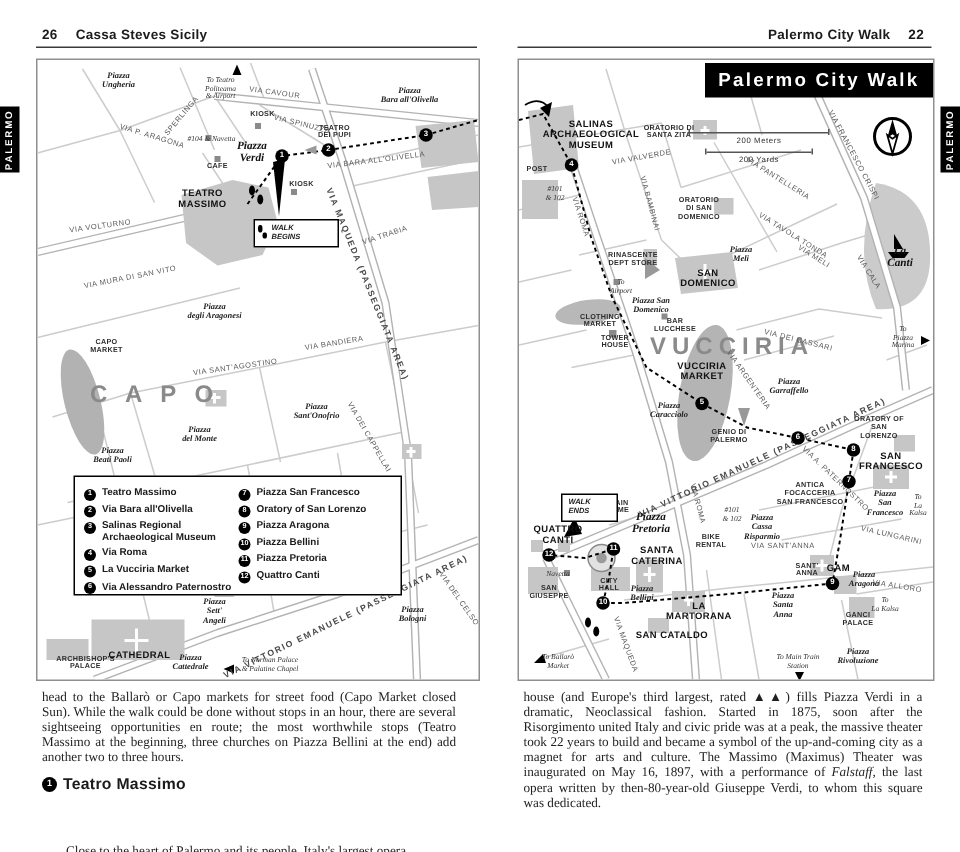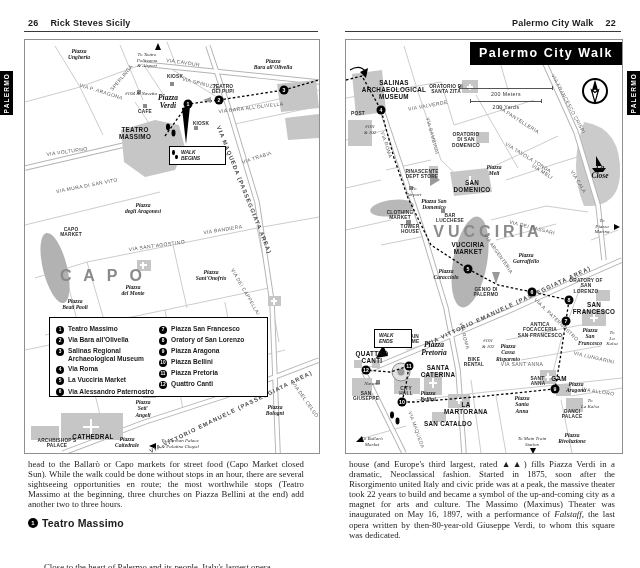--- a/index.html
+++ b/index.html
@@ -53,21 +53,21 @@
   .section-heading{position:absolute;left:28px;top:517px;display:flex;align-items:center;gap:4px;}
   .section-heading .hnum{width:10px;height:10px;background:#000;border-radius:50%;color:#fff;font-size:6px;
                          font-weight:bold;display:flex;align-items:center;justify-content:center;}
   .section-heading .htxt{font-size:10.5px;font-weight:bold;letter-spacing:.2px;}
   .section-lead{position:absolute;left:28px;top:562px;width:276px;font-family:"Liberation Serif",serif;
                 font-size:8.8px;line-height:10.1px;text-align:justify;color:#1f1f1f;margin-left:16px;}
 </style>
 </head>
 <body>
 
-<div class="hdr" style="left:28px;"><span>26</span><span class="pgnum"></span><span>Rick Steves Sicily</span></div>
+<div class="hdr" style="left:28px;"><span>26</span><span class="pgnum"></span><span>Cassa Steves Sicily</span></div>
 <div class="hrule" style="left:24px;width:294px;"></div>
 <div class="tab" style="left:0;top:71px;">
     <span>PALERMO</span>
   </div>
 
 <div class="map" id="map-left">
   <svg class="base" width="294" height="413" viewBox="0 0 294 413">
 
     <g stroke="#cccccc" stroke-width="1" fill="none">
       <path d="M0,62 L55,47 L118,24"></path>
@@ -226,21 +226,21 @@
     <div class="map-label st" style="left: 42px; top: 112px; transform: translate(-50%, -50%) rotate(-8deg);">VIA VOLTURNO</div>
     <div class="map-label st" style="left: 62px; top: 146px; transform: translate(-50%, -50%) rotate(-11deg);">VIA MURA DI SAN VITO</div>
     <div class="map-label st2" style="left: 219px; top: 150px; transform: translate(-50%, -50%) rotate(68deg);">VIA MAQUEDA (PASSEGGIATA AREA)</div>
     <div class="map-label st" style="left: 232px; top: 118px; transform: translate(-50%, -50%) rotate(-18deg);">VIA TRABIA</div>
     <div class="map-label pz" style="left: 118px; top: 168px; transform: translate(-50%, -50%);">Piazza
 degli Aragonesi</div>
     <div class="map-label st" style="left: 132px; top: 206px; transform: translate(-50%, -50%) rotate(-8deg);">VIA SANT'AGOSTINO</div>
     <div class="map-label st" style="left: 198px; top: 190px; transform: translate(-50%, -50%) rotate(-9deg);">VIA BANDIERA</div>
     <div class="map-label sightsm" style="left: 46px; top: 192px; transform: translate(-50%, -50%);">CAPO
 MARKET</div>
-    <div class="map-label area" style="left: 78px; top: 236px; transform: translate(-50%, -50%); text-align: right;">C A P O</div>
+    <div class="map-label area" style="left: 78px; top: 224px; transform: translate(-50%, -50%); text-align: right;">C A P O</div>
     <div class="map-label pz" style="left: 108px; top: 250px; transform: translate(-50%, -50%);">Piazza
 del Monte</div>
     <div class="map-label pz" style="left: 186px; top: 235px; transform: translate(-50%, -50%);">Piazza
 Sant'Onofrio</div>
     <div class="map-label pz" style="left: 50px; top: 264px; transform: translate(-50%, -50%);">Piazza
 Beati Paoli</div>
     <div class="map-label st" style="left: 220px; top: 252px; transform: translate(-50%, -50%) rotate(60deg);">VIA DEI CAPPELLAI</div>
     <div class="map-label st" style="left: 280px; top: 360px; transform: translate(-50%, -50%) rotate(55deg);">VIA DEL CELSO</div>
     <div class="map-label pz" style="left: 118px; top: 368px; transform: translate(-50%, -50%);">Piazza
 Sett'
@@ -425,21 +425,21 @@
 DOMENICO</div>
     <div class="map-label sightsm" style="left: 76px; top: 134px; transform: translate(-50%, -50%);">RINASCENTE
 DEPT STORE</div>
     <div class="map-label to" style="left: 68px; top: 152px; transform: translate(-50%, -50%);">To
 Airport</div>
     <div class="map-label pz" style="left: 88px; top: 164px; transform: translate(-50%, -50%);">Piazza San
 Domenico</div>
     <div class="map-label sightsm" style="left: 54px; top: 175px; transform: translate(-50%, -50%);">CLOTHING
 MARKET</div>
     <div class="map-label pzbig" style="left: 254px; top: 132px; transform: translate(-50%, -50%);">La
-Close</div>
+Canti</div>
     <div class="map-label st" style="left: 232px; top: 142px; transform: translate(-50%, -50%) rotate(58deg);">VIA CALA</div>
     <div class="map-label sightsm" style="left: 104px; top: 178px; transform: translate(-50%, -50%);">BAR
 LUCCHESE</div>
     <div class="map-label sightsm" style="left: 64px; top: 189px; transform: translate(-50%, -50%);">TOWER
 HOUSE</div>
     <div class="map-label area" style="left: 142px; top: 192px; transform: translate(-50%, -50%);">VUCCIRIA</div>
     <div class="map-label sight" style="left: 122px; top: 208px; transform: translate(-50%, -50%);">VUCCIRIA
 MARKET</div>
     <div class="map-label st" style="left: 152px; top: 214px; transform: translate(-50%, -50%) rotate(55deg);">VIA ARGENTERIA</div>
     <div class="map-label st" style="left: 186px; top: 188px; transform: translate(-50%, -50%) rotate(14deg);">VIA DEI CASSARI</div>

